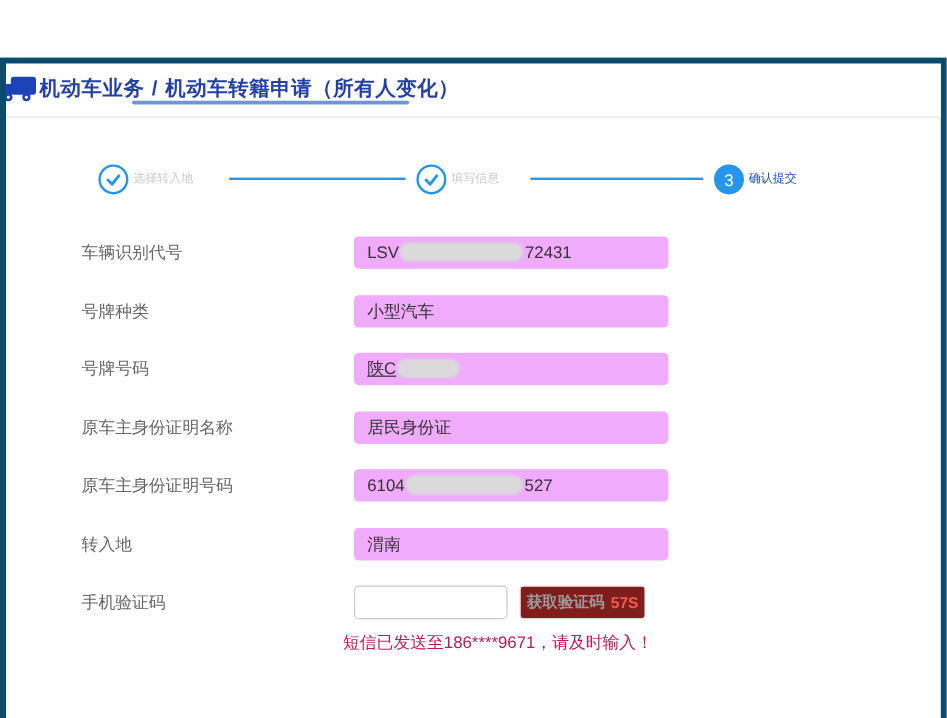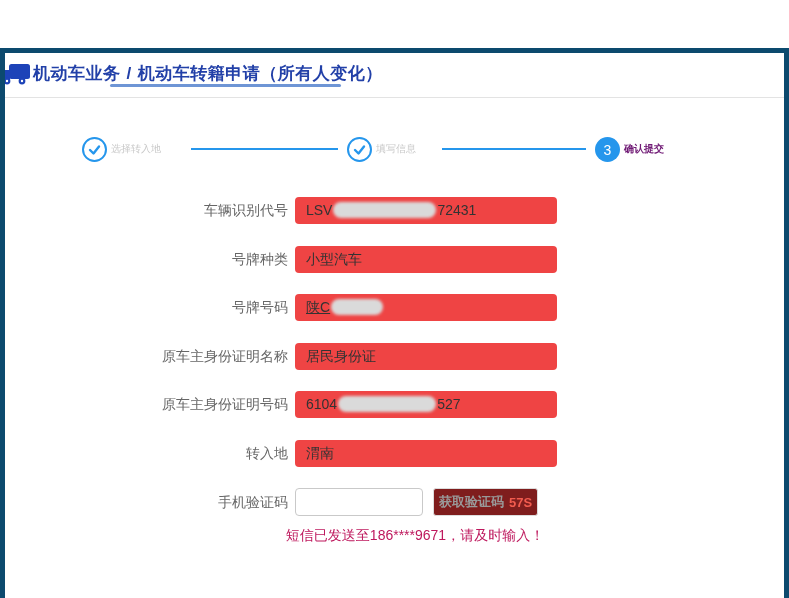--- a/index.html
+++ b/index.html
@@ -18,28 +18,28 @@
                      background:#6e95d5; border-radius:2px; }
 
   
   .step-circle-done { position:absolute; top:84px; width:25px; height:25px;
       border:2px solid #2596ec; border-radius:50%; background:#fff;
       display:flex; align-items:center; justify-content:center; }
   .step-circle-active { position:absolute; top:84px; width:25px; height:25px;
       border-radius:50%; background:#2596ec; color:#fff; font-size:14px;
       display:flex; align-items:center; justify-content:center; }
   .step-label { position:absolute; top:89px; font-size:10px; color:#c9c9c9; white-space:nowrap; }
-  .step-label.active { color:#701a75;font-weight:bold; }
+  .step-label.active { color:#1d4ed8; }
   .step-line { position:absolute; top:95px; height:2px; background:#2596ec; }
 
   
   .frm-label { position:absolute; left:63px; width:220px; height:27px; line-height:27px;
-               text-align:right; font-size:14px; color:#666; white-space:nowrap; }
+               font-size:14px; color:#666; white-space:nowrap; }
   .frm-value { position:absolute; left:290px; width:262px; height:27px; line-height:27px;
-               background:#ef4444; border-radius:4px; font-size:14px; color:#333;
+               background:#f0abfc; border-radius:4px; font-size:14px; color:#333;
                padding-left:11px; white-space:nowrap; }
   .redact { display:inline-block; vertical-align:middle; height:16px; border-radius:8px;
             background:#dadada; filter:blur(1.5px); margin:0 1px; transform:translateY(-1px); }
 
   .sms-input { position:absolute; left:290px; top:435px; width:128px; height:28px;
                border:1px solid #c9c9c9; border-radius:4px; font-size:14px; color:#333;
                padding:0 8px; outline:none; background:#fff; }
   .code-btn { position:absolute; left:428px; top:435px; width:105px; height:28px;
               background:#7f1d1d; border:1px solid #ddd; border-radius:3px;
               font-size:13px; font-weight:bold; color:#999; cursor:pointer;

